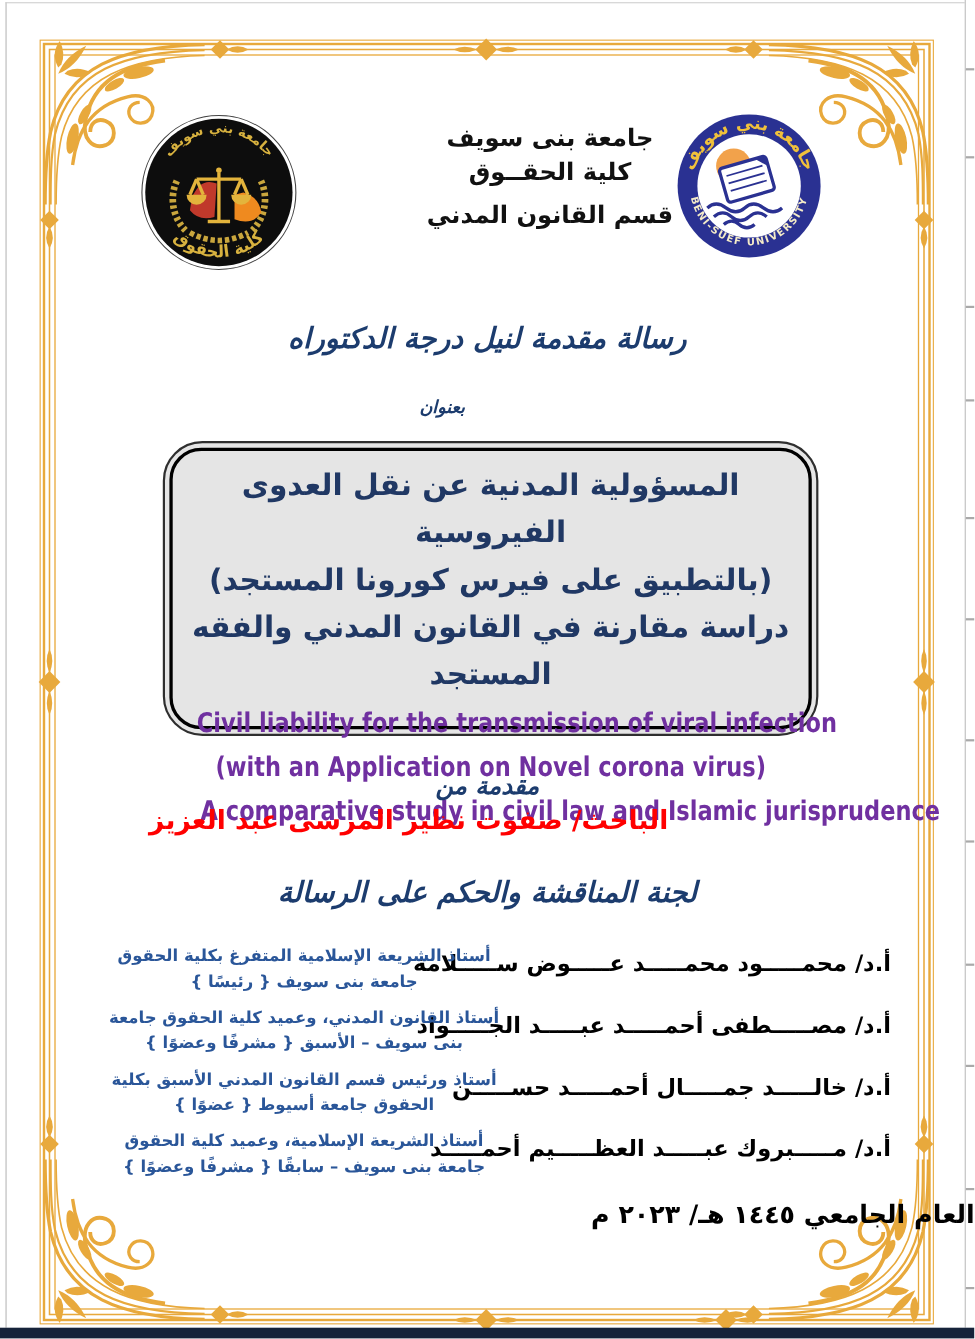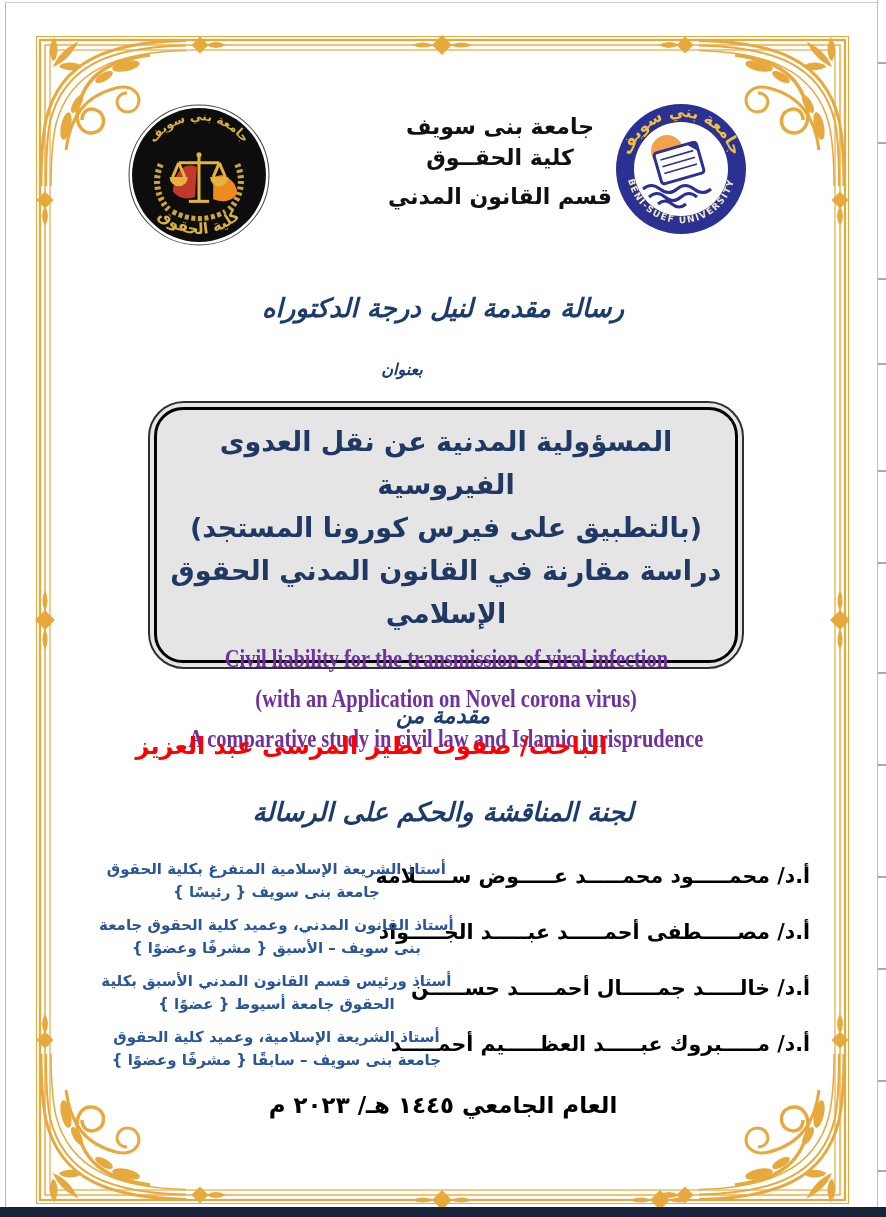--- a/index.html
+++ b/index.html
@@ -41,21 +41,21 @@
     border:2px solid #2f2f2f; border-radius:36px; padding:4px;
     background:#e5e5e5;
   }
   .title-box-inner {
     width:100%; height:100%;
     border:3px solid #000; border-radius:29px;
     text-align:center; padding-top:10px;
   }
   .title-ar { direction:rtl; color:#203864; font-weight:bold; font-size:27px; line-height:43px; }
   .title-en { color:#7030a0; font-weight:bold; font-size:22px; line-height:40px; margin-top:4px; }
-  .title-en .en-line { display:block;font-family:Liberation Serif, serif; }
+  .title-en .en-line { display:block; }
   .title-en .en-stretch { display:inline-block; transform:scale(0.93,1.12); transform-origin:center; white-space:nowrap; }
 
   .presented-by { left:0; top:703px; width:886px; font-size:22px; }
   .researcher-line {
     position:absolute; left:0; top:732px; width:743px; text-align:center;
     direction:rtl; color:#ff0000; font-weight:bold; font-size:24px;
   }
   .committee-heading { left:0; top:797px; width:886px; font-size:26px; }
 
   .committee { position:absolute; left:84px; top:856px; width:726px; direction:rtl; }
@@ -63,21 +63,21 @@
   .member-name {
     width:47%; color:#000; font-weight:bold; font-size:20.5px;
     text-align:right; padding-top:8px; white-space:nowrap;
   }
   .member-role {
     width:53%; color:#2a5699; font-weight:bold; font-size:15px;
     text-align:center; line-height:1.55; padding-top:2px;
   }
 
   .academic-year {
-    position:absolute; left:0; top:1092px; width:886px; text-align:center;
+    position:absolute; left:0; top:1092px; width:886px; 
     direction:rtl; color:#000; font-weight:bold; font-size:23px;
   }
 </style>
 </head>
 <body>
 
 <div id="page">
 
   <div class="edge-left"></div>
   <div class="edge-top"></div>
@@ -216,21 +216,21 @@
   </div>
 
   <div class="center-text callig thesis-intro">رسالة مقدمة لنيل درجة الدكتوراه</div>
   <div class="center-text callig titled-label">بعنوان</div>
 
   <div class="title-box-outer">
     <div class="title-box-inner">
       <div class="title-ar">
         <div>المسؤولية المدنية عن نقل العدوى الفيروسية</div>
         <div>(بالتطبيق على فيرس كورونا المستجد)</div>
-        <div>دراسة مقارنة في القانون المدني الحقوق الإسلامي</div>
+        <div>دراسة مقارنة في القانون المدني والفقه المستجد</div>
       </div>
       <div class="title-en">
         <span class="en-line"><span class="en-stretch">Civil liability for the transmission of viral infection</span></span>
         <span class="en-line"><span class="en-stretch">(with an Application on Novel corona virus)</span></span>
         <span class="en-line"><span class="en-stretch">A comparative study in civil law and Islamic jurisprudence</span></span>
       </div>
     </div>
   </div>
 
   <div class="center-text callig presented-by">مقدمة من</div>

